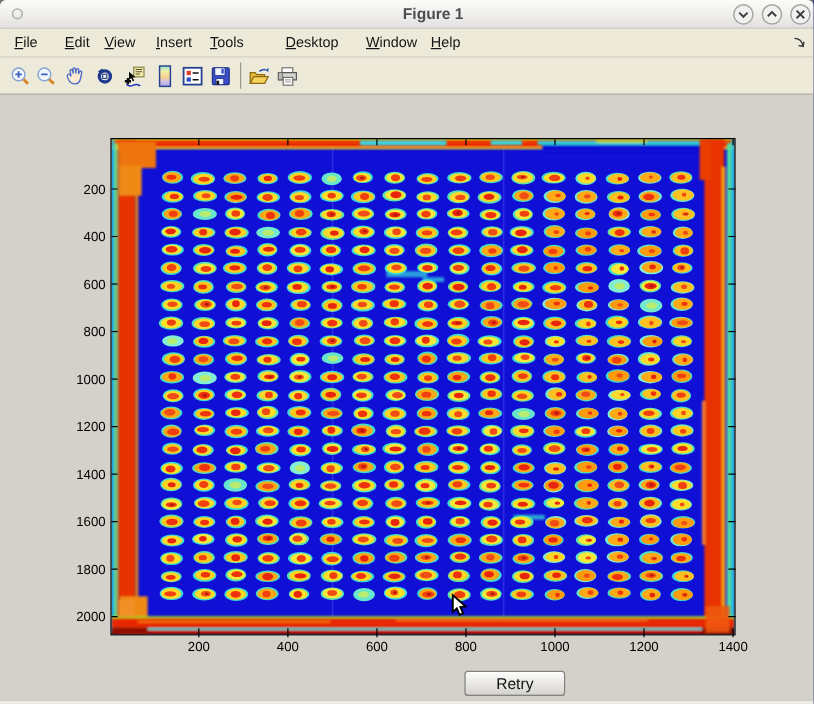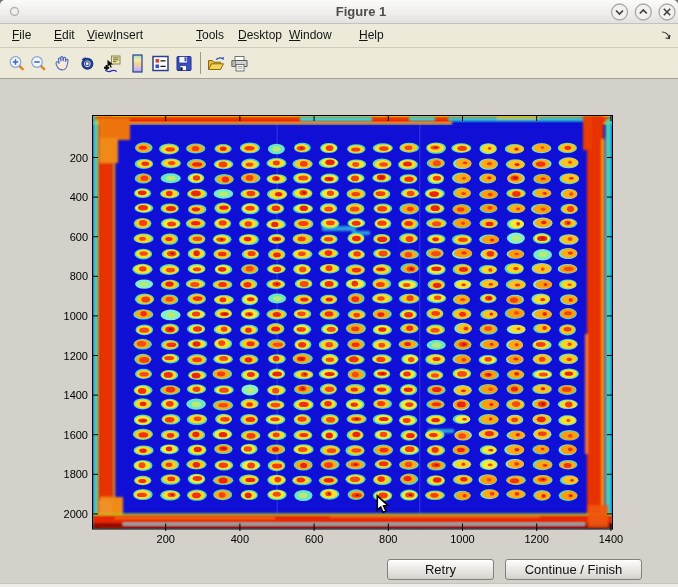--- a/index.html
+++ b/index.html
@@ -25,24 +25,24 @@
 <circle cx="667" cy="12" r="8" fill="#f2f1ef" stroke="#a9a8a6" stroke-width="1.3"></circle>
 <path d="M 663.8 8.8 L 670.2 15.2 M 670.2 8.8 L 663.8 15.2" fill="none" stroke="#3e3e3e" stroke-width="1.6"></path>
 </g>
 </svg>
 <div id="title">Figure 1</div>
 </div>
 <div id="menubar">
 <span class="mi" style="left:12px"><u>F</u>ile</span>
 <span class="mi" style="left:54px"><u>E</u>dit</span>
 <span class="mi" style="left:87px"><u>V</u>iew</span>
-<span class="mi" style="left:113px"><u>I</u>nsert</span>
-<span class="mi" style="left:196px"><u>T</u>ools</span>
+<span class="mi" style="left:130px"><u>I</u>nsert</span>
+<span class="mi" style="left:175px"><u>T</u>ools</span>
 <span class="mi" style="left:238px"><u>D</u>esktop</span>
-<span class="mi" style="left:289px"><u>W</u>indow</span>
+<span class="mi" style="left:305px"><u>W</u>indow</span>
 <span class="mi" style="left:359px"><u>H</u>elp</span>
 <svg width="14" height="12" style="position:absolute;left:660px;top:6px">
 <path d="M 2 2 Q 8 2 9 8" fill="none" stroke="#333" stroke-width="1.2"></path>
 <path d="M 5.5 8 L 9.3 8.6 L 9.9 4.8" fill="none" stroke="#333" stroke-width="1.2"></path>
 </svg>
 </div>
 <div id="toolbar">
 <svg width="678" height="30" style="position:absolute;left:0;top:0">
 
 <g transform="translate(17,15.5)">
@@ -2332,16 +2332,15 @@
 <text x="88.0" y="320.1" text-anchor="end">1400</text>
 <text x="88.0" y="359.7" text-anchor="end">1600</text>
 <text x="88.0" y="399.3" text-anchor="end">1800</text>
 <text x="88.0" y="438.9" text-anchor="end">2000</text>
 </g>
 
 <g transform="translate(377.3,416.9)">
 <path d="M 0 0 L 0 14.2 L 3.4 11.1 L 5.7 16.4 L 8.6 15.1 L 6.3 9.9 L 10.6 9.4 Z" fill="#fff" stroke="#000" stroke-width="1.6" stroke-linejoin="miter"></path>
 </g>
 </svg>
-<div class="btn" style="left:387px;top:480px;width:107px;">Retry</div>
-<div class="btn" style="left:505px;top:480px;width:137px;">Continue / Finish</div>
+<div class="btn" style="left:387px;top:480px;width:84px;">Retry</div>
 <div style="position:absolute;left:0;top:504px;width:678px;height:4px;background:#eeedea;border-top:1px solid #c6c3bc;box-sizing:border-box;"></div>
 </div>
 </div>
 </body></html>

